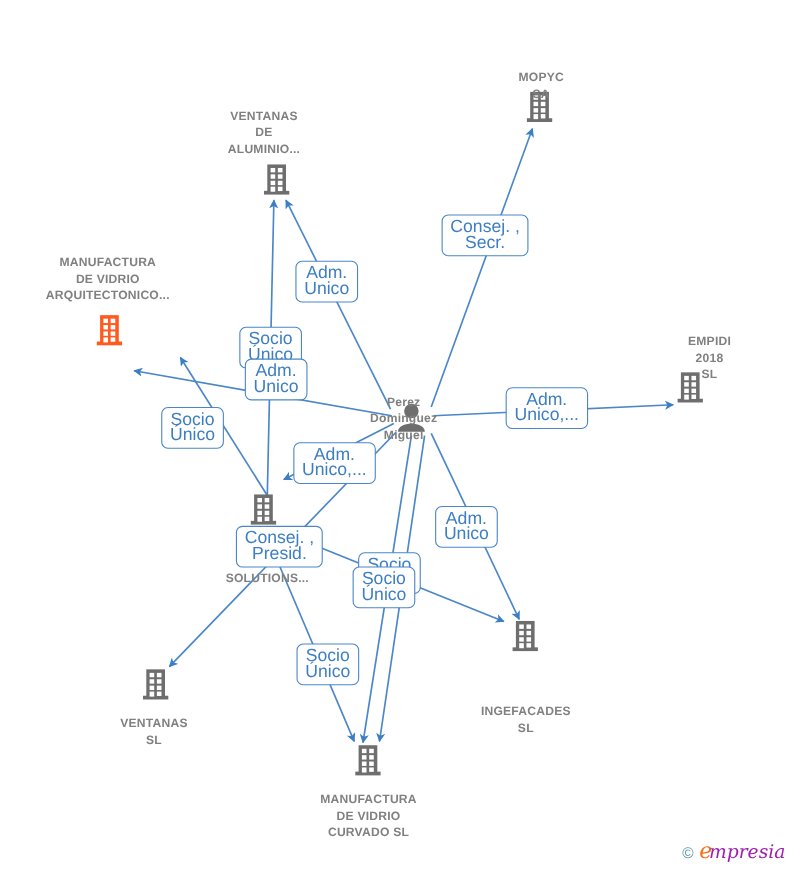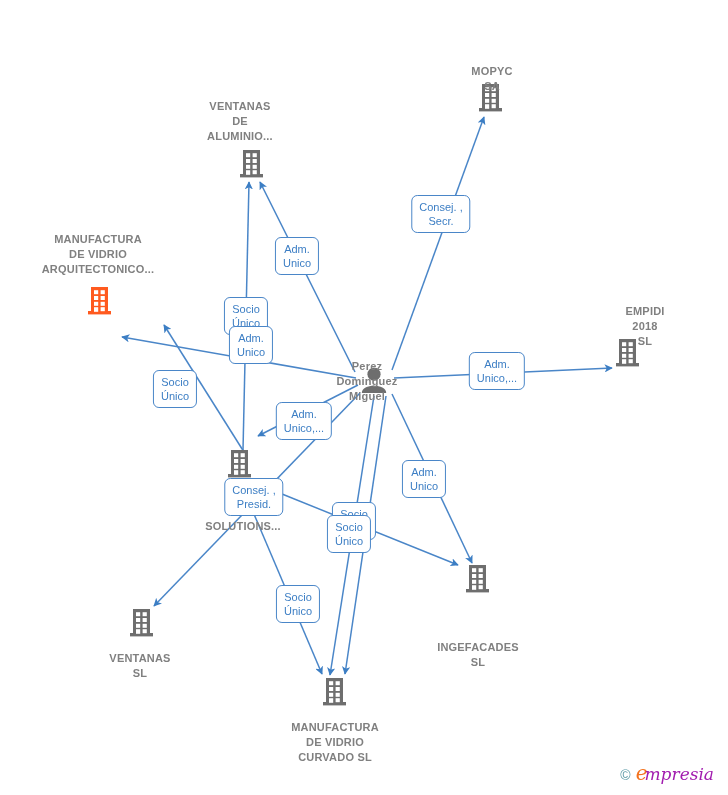--- a/index.html
+++ b/index.html
@@ -46,21 +46,21 @@
     pointer-events: none;
     font-weight: bold;
   }
   .edge-label {
     position: absolute;
     transform: translate(-50%, -50%);
     background: #ffffff;
     border: 1.4px solid #4a86c8;
     border-radius: 6px;
     color: #3c7ec4;
-    font-size: 11px;
+    font-size: 16px;
     line-height: 14px;
     text-align: center;
     padding: 4px 7px;
     white-space: pre-line;
     font-family: "Liberation Sans", sans-serif;
   }
   .watermark {
     position: absolute;
     right: 14px;
     bottom: 10px;

